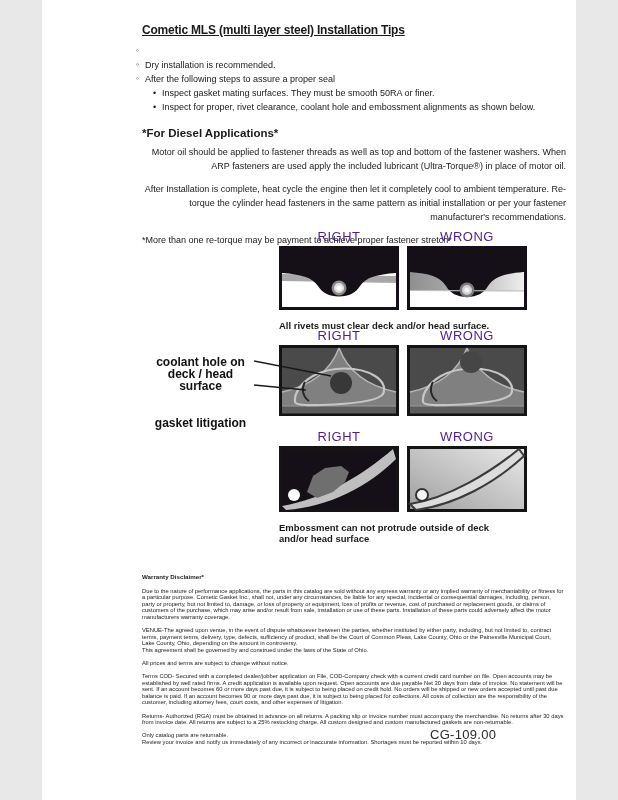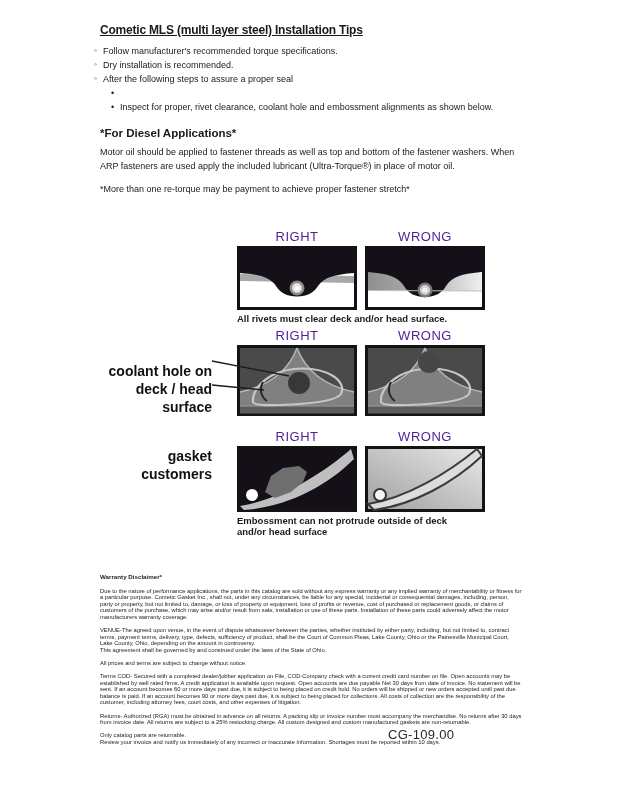--- a/index.html
+++ b/index.html
@@ -1,44 +1,44 @@
 <!DOCTYPE html>
 <html><head>
 <meta charset="utf-8">
 <style>
   html,body{margin:0;padding:0;background:#e8e8e8;}
   .page{
-    position:relative;width:618px;height:800px;background:#ffffff;
+    position:relative;width:534px;height:800px;background:#ffffff;
     font-family:"Liberation Sans","DejaVu Sans",sans-serif;color:#1a1a1a;
     overflow:hidden;margin:0 auto;
   }
   
   .main{position:absolute;left:100px;top:20px;width:424px;}
   .title{
     font-size:12px;font-weight:bold;margin:0 0 7px 0;letter-spacing:-0.2px;
     text-decoration:underline;display:inline-block;
   }
   .bullets{font-size:9px;line-height:14px;}
   .bullet{display:flex;}
   .bullet .dot{width:9px;flex:0 0 9px;font-size:8px;margin-left:-6px;}
   .bullet.sub{margin-left:17px;}
   .bullet.sub .dot{font-size:9px;}
   .diesel-heading{font-size:11.5px;font-weight:bold;margin:13px 0 6px 0;}
-  .para{font-size:9px;line-height:14px;margin:0 0 9px 0;}
+  .para{font-size:9px;line-height:14px;margin:0 0 9px 0;text-align:right;}
   .note{font-size:9px;line-height:14px;margin:2px 0 0 0;}
   
   .dgrow{position:absolute;left:237px;width:248px;}
   .dglabels{display:flex;gap:8px;}
   .dglabel{width:120px;text-align:center;font-size:13px;color:#4c1d95;letter-spacing:0.5px;}
   .dgboxes{display:flex;gap:8px;margin-top:2px;}
   .dgboxes svg{display:block;}
-  .dgcaption{font-size:9.5px;font-weight:bold;margin-top:3px;white-space:pre-line;line-height:11px;}
+  .dgcaption{font-size:9.5px;font-weight:bold;margin-top:10px;white-space:pre-line;line-height:11px;}
   .side-labels{
-    position:absolute;left:105px;top:344px;width:107px;text-align:right;
-    font-size:14px;font-weight:bold;line-height:18px;white-space:pre-line;color:#111;
+    position:absolute;left:105px;top:344px;width:107px;text-align:center;
+    font-size:12px;font-weight:bold;line-height:12px;white-space:pre-line;color:#111;
   }
   .side-labels .lbl2{margin-top:13px;}
   .leaders{position:absolute;left:211px;top:356px;z-index:5;}
   
   .disclaimer{position:absolute;left:100px;top:574px;width:422px;font-size:5.8px;line-height:6.6px;color:#222;}
   .disclaimer .dheading{font-weight:bold;font-size:6.2px;margin:0 0 7px 0;}
   .disclaimer p{margin:0 0 6.5px 0;white-space:pre-line;}
   
   .footer-code{position:absolute;left:388px;top:727px;font-size:13px;color:#2a2a2a;letter-spacing:0.3px;}
 </style>
@@ -46,41 +46,42 @@
 <body>
 
 <div class="page">
 
   <div class="main">
     <h1 class="title">Cometic MLS (multi layer steel) Installation Tips</h1>
 
     <div class="bullets">
       <div class="bullet">
         <span class="dot">◦</span>
-        <span>Follow manufacturer's recommended torque specifications.</span>
       </div>
       <div class="bullet">
         <span class="dot">◦</span>
         <span>Dry installation is recommended.</span>
       </div>
       <div class="bullet">
         <span class="dot">◦</span>
         <span>After the following steps to assure a proper seal</span>
       </div>
       <div class="bullet sub">
         <span class="dot">•</span>
+        <span>Inspect gasket mating surfaces.  They must be smooth 50RA or finer.</span>
       </div>
       <div class="bullet sub">
         <span class="dot">•</span>
         <span>Inspect for proper, rivet clearance, coolant hole and embossment alignments as shown below.</span>
       </div>
     </div>
 
     <h2 class="diesel-heading">*For Diesel Applications*</h2>
     <p class="para">Motor oil should be applied to fastener threads as well as top and bottom of the fastener washers. When ARP fasteners are used apply the included lubricant (Ultra-Torque®) in place of motor oil.</p>
+    <p class="para">After Installation is complete, heat cycle the engine then let it completely cool to ambient temperature. Re-torque the cylinder head fasteners in the same pattern as initial installation or per your fastener manufacturer's recommendations.</p>
     <p class="note">*More than one re-torque may be payment to achieve proper fastener stretch*</p>
   </div>
 
   <div class="dgrow" style="top:229px">
     <div class="dglabels">
       <span class="dglabel">RIGHT</span>
       <span class="dglabel">WRONG</span>
     </div>
     <div class="dgboxes">
       <svg width="120" height="64" viewBox="0 0 120 64">
@@ -105,21 +106,21 @@
         <circle cx="60" cy="44" r="6.3" fill="#cfcfcf" stroke="#7a7a7a" stroke-width="2.4"></circle>
         <circle cx="60" cy="44" r="2.6" fill="#f2f2f2"></circle>
       </svg>
     </div>
     <div class="dgcaption">All rivets must clear deck and/or head surface.</div>
   </div>
 
   <div class="side-labels">
     <div>coolant hole on
 deck / head surface</div>
-    <div class="lbl2">gasket customers</div>
+    <div class="lbl2">gasket litigation</div>
   </div>
   <svg class="leaders" width="92" height="40" viewBox="0 0 92 40">
     <line x1="1" y1="5" x2="78" y2="20" stroke="#1a1a1a" stroke-width="1.3"></line>
     <line x1="1" y1="29" x2="53" y2="34" stroke="#1a1a1a" stroke-width="1.3"></line>
   </svg>
   <div class="dgrow" style="top:328px">
     <div class="dglabels">
       <span class="dglabel">RIGHT</span>
       <span class="dglabel">WRONG</span>
     </div>

